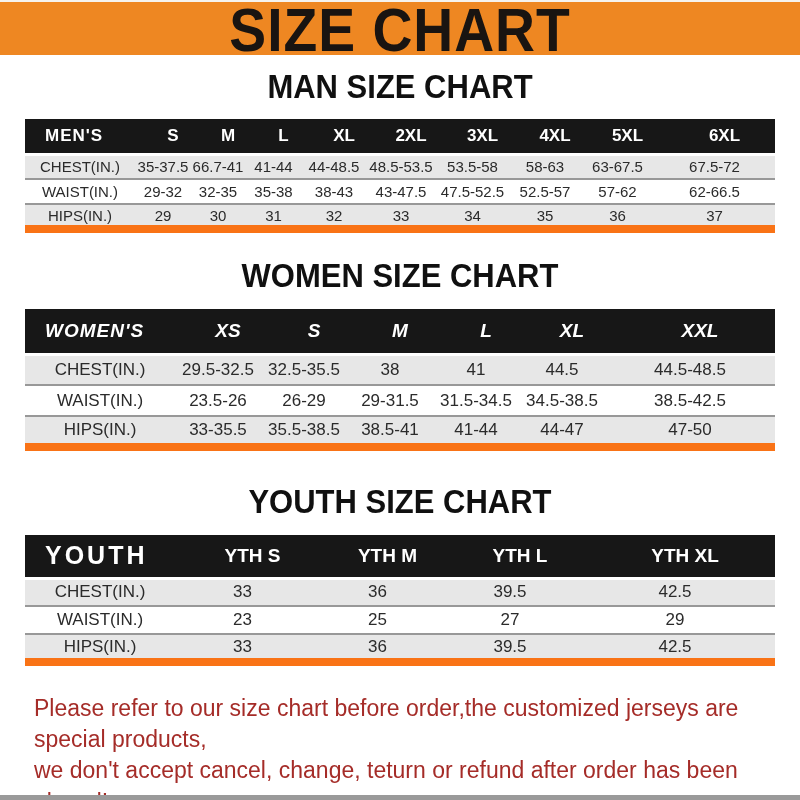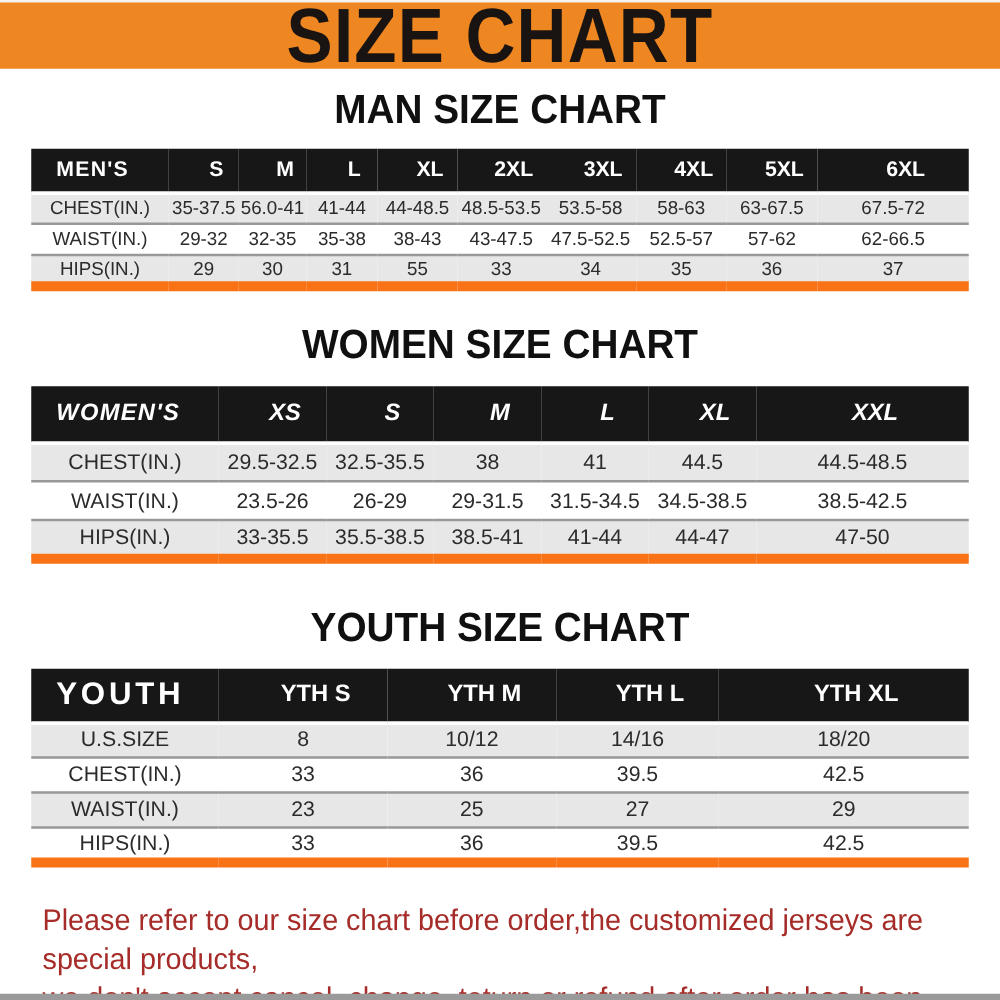--- a/index.html
+++ b/index.html
@@ -82,21 +82,21 @@
       <th>3XL</th>
       <th>4XL</th>
       <th>5XL</th>
       <th>6XL</th>
     </tr>
   </thead>
   <tbody>
     <tr>
       <td>CHEST(IN.)</td>
       <td>35-37.5</td>
-      <td>56.0-41</td>
+      <td>66.7-41</td>
       <td>41-44</td>
       <td>44-48.5</td>
       <td>48.5-53.5</td>
       <td>53.5-58</td>
       <td>58-63</td>
       <td>63-67.5</td>
       <td>67.5-72</td>
     </tr>
     <tr>
       <td>WAIST(IN.)</td>
@@ -108,21 +108,21 @@
       <td>47.5-52.5</td>
       <td>52.5-57</td>
       <td>57-62</td>
       <td>62-66.5</td>
     </tr>
     <tr>
       <td>HIPS(IN.)</td>
       <td>29</td>
       <td>30</td>
       <td>31</td>
-      <td>55</td>
+      <td>32</td>
       <td>33</td>
       <td>34</td>
       <td>35</td>
       <td>36</td>
       <td>37</td>
     </tr>
   </tbody>
 </table>
 
 <div class="section-title title-women">WOMEN SIZE CHART</div>
@@ -193,27 +193,20 @@
     <tr>
       <th class="corner">YOUTH</th>
       <th>YTH S</th>
       <th>YTH M</th>
       <th>YTH L</th>
       <th>YTH XL</th>
     </tr>
   </thead>
   <tbody>
     <tr>
-      <td>U.S.SIZE</td>
-      <td>8</td>
-      <td>10/12</td>
-      <td>14/16</td>
-      <td>18/20</td>
-    </tr>
-    <tr>
       <td>CHEST(IN.)</td>
       <td>33</td>
       <td>36</td>
       <td>39.5</td>
       <td>42.5</td>
     </tr>
     <tr>
       <td>WAIST(IN.)</td>
       <td>23</td>
       <td>25</td>

